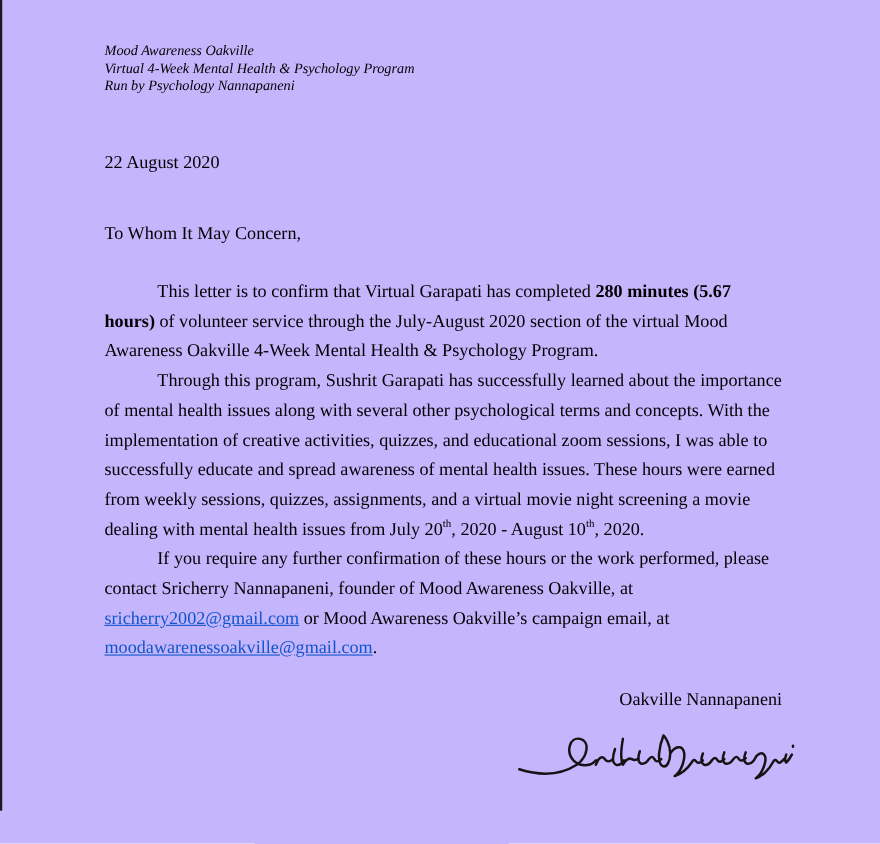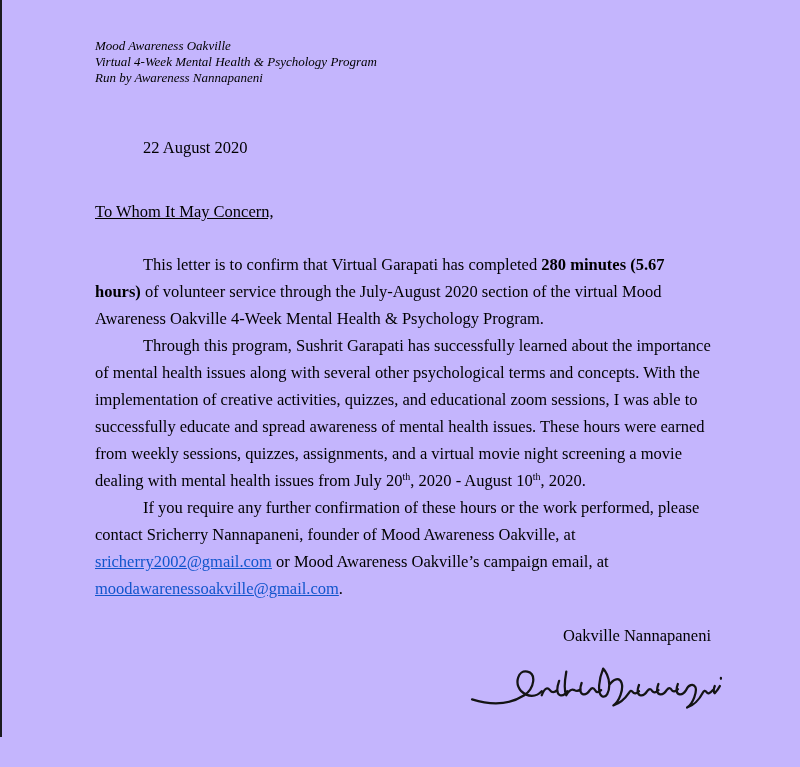--- a/index.html
+++ b/index.html
@@ -26,27 +26,25 @@
   }
   .letterhead {
     font-style: italic;
     font-size: 13px;
     line-height: 16px;
   }
   .date-line {
     margin-top: 52px;
     font-size: 16.5px;
     line-height: 20px;
-    margin-left: 48px;
   }
   .salutation {
     margin-top: 44px;
     font-size: 16.5px;
     line-height: 20px;
-    text-decoration: underline;
   }
   .paragraphs .body-para {
     font-size: 16.5px;
     line-height: 27px;
     text-indent: 48px;
     text-align: left;
   }
   .paragraphs .body-para:first-child { margin-top: 29px; }
   .body-para .bold { font-weight: bold; }
   .body-para sup { font-size: 10px; line-height: 0; vertical-align: super; }
@@ -73,21 +71,21 @@
 <body>
 
 <div class="page">
   <div class="left-edge"></div>
 
   <div class="content">
 
     <div class="letterhead">
       <div>Mood Awareness Oakville</div>
       <div>Virtual 4-Week Mental Health &amp; Psychology Program</div>
-      <div>Run by Awareness Nannapaneni</div>
+      <div>Run by Psychology Nannapaneni</div>
     </div>
 
     <div class="date-line">22 August 2020</div>
 
     <div class="salutation">To Whom It May Concern,</div>
 
     <div class="paragraphs">
         <p class="body-para"><span>This letter is to confirm that Virtual Garapati has completed </span><span class="bold">280 minutes (5.67 hours)</span><span> of volunteer service through the July-August 2020 section of the virtual Mood Awareness Oakville 4-Week Mental Health &amp; Psychology Program.</span></p>
         <p class="body-para"><span>Through this program, Sushrit Garapati has successfully learned about the importance of mental health issues along with several other psychological terms and concepts. With the implementation of creative activities, quizzes, and educational zoom sessions, I was able to successfully educate and spread awareness of mental health issues. These hours were earned from weekly sessions, quizzes, assignments, and a virtual movie night screening a movie dealing with mental health issues from July 20</span><sup>th</sup><span>, 2020 - August 10</span><sup>th</sup><span>, 2020.</span></p>
         <p class="body-para"><span>If you require any further confirmation of these hours or the work performed, please contact Sricherry Nannapaneni, founder of Mood Awareness Oakville, at </span><a href="#" class="email-link">sricherry2002@gmail.com</a><span> or Mood Awareness Oakville’s campaign email, at </span><a href="#" class="email-link">moodawarenessoakville@gmail.com</a><span>.</span></p>

